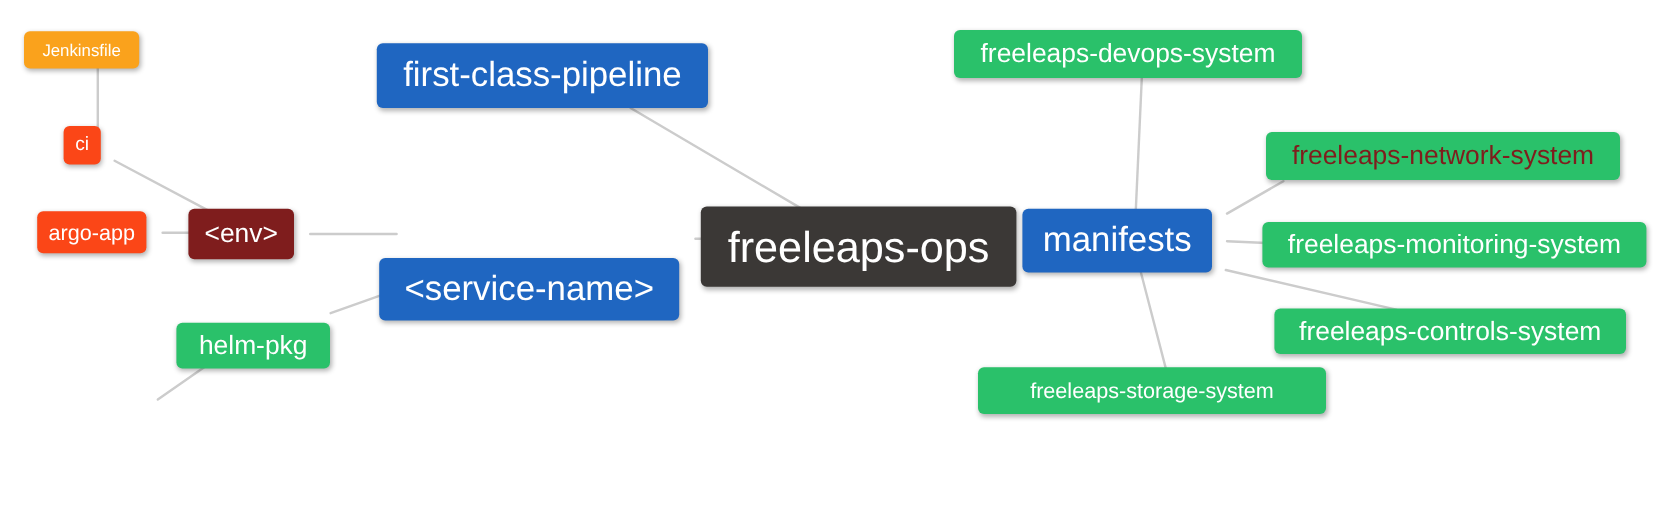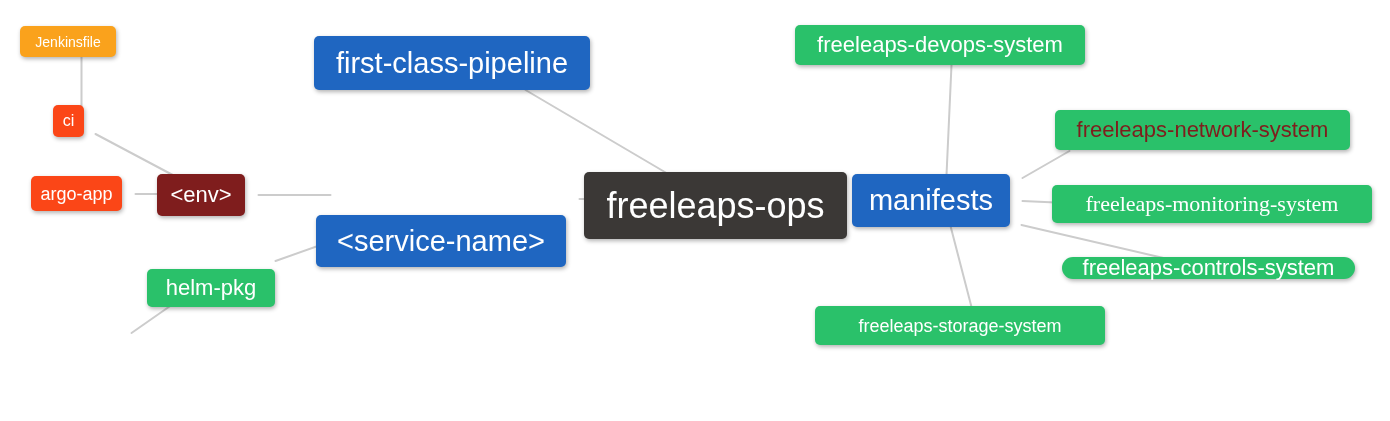--- a/index.html
+++ b/index.html
@@ -87,22 +87,22 @@
     </div>
     <div class="node" style="left: 852px; top: 174px; width: 158px; height: 53px; font-size: 29px; background: rgb(31, 102, 193); color: rgb(255, 255, 255);">
       <span>manifests</span>
     </div>
     <div class="node" style="left: 795px; top: 25px; width: 290px; height: 40px; font-size: 22px; background: rgb(42, 193, 106); color: rgb(255, 255, 255);">
       <span>freeleaps-devops-system</span>
     </div>
     <div class="node" style="left: 1055px; top: 110px; width: 295px; height: 40px; font-size: 22px; background: rgb(42, 193, 106); color: #7f1d1d;">
       <span>freeleaps-network-system</span>
     </div>
-    <div class="node" style="left: 1052px; top: 185px; width: 320px; height: 38px; font-size: 22px; background: rgb(42, 193, 106); color: rgb(255, 255, 255); font-family: Liberation Serif, serif;">
+    <div class="node" style="left: 1052px; top: 185px; width: 320px; height: 38px; font-size: 22px; background: rgb(42, 193, 106); color: rgb(255, 255, 255);">
       <span>freeleaps-monitoring-system</span>
     </div>
-    <div class="node" style="left: 1062px; top: 257px; width: 293px; height: 22px; font-size: 22px; background: rgb(42, 193, 106); color: rgb(255, 255, 255); border-radius: 18px;">
+    <div class="node" style="left: 1062px; top: 257px; width: 293px; height: 38px; font-size: 22px; background: rgb(42, 193, 106); color: rgb(255, 255, 255);">
       <span>freeleaps-controls-system</span>
     </div>
     <div class="node" style="left: 815px; top: 306px; width: 290px; height: 39px; font-size: 18px; background: rgb(42, 193, 106); color: rgb(255, 255, 255);">
       <span>freeleaps-storage-system</span>
     </div>
   </div>
 
 </body></html>

